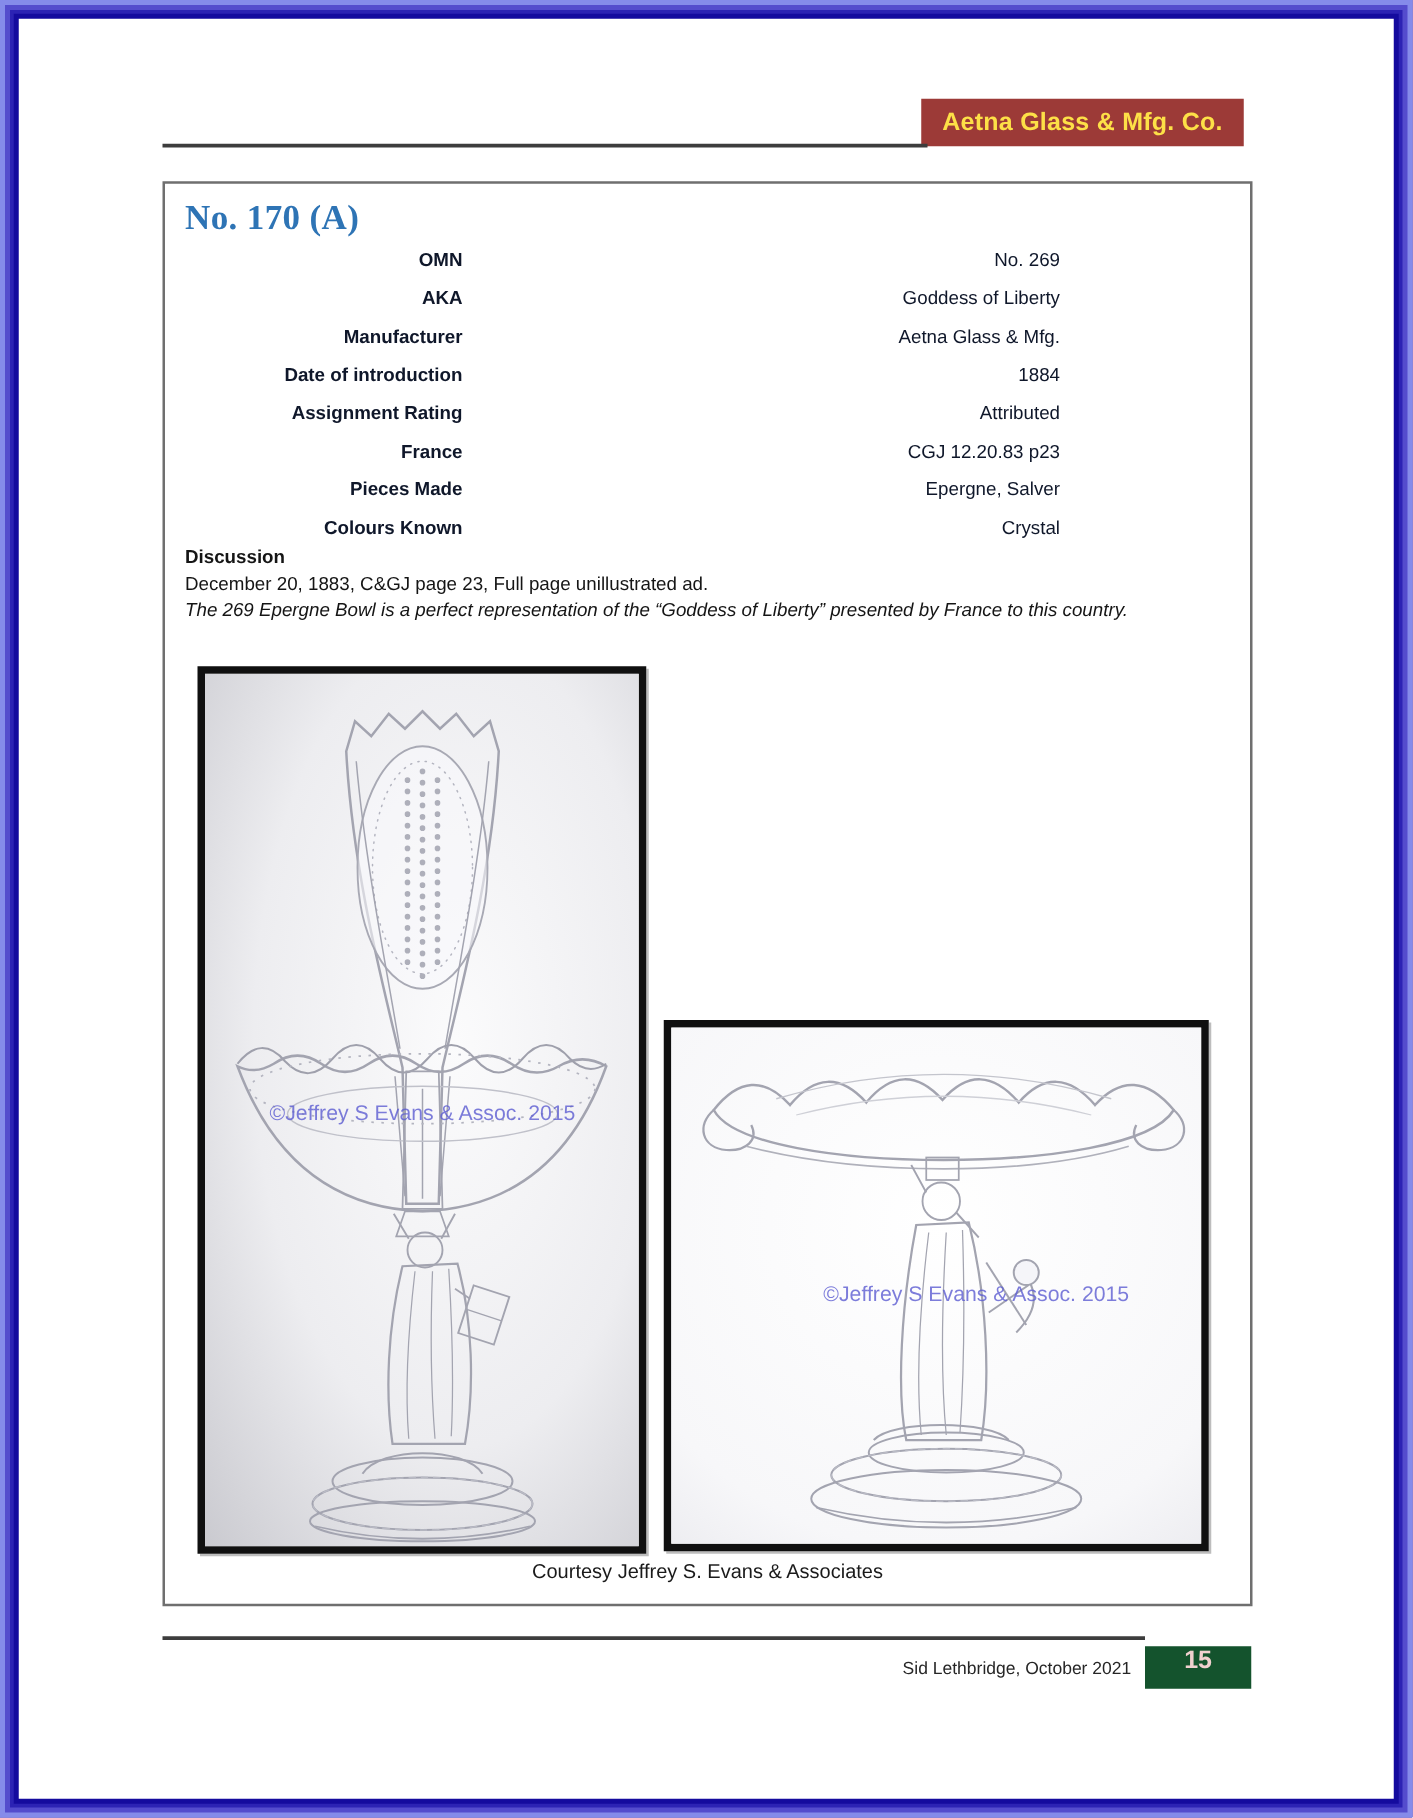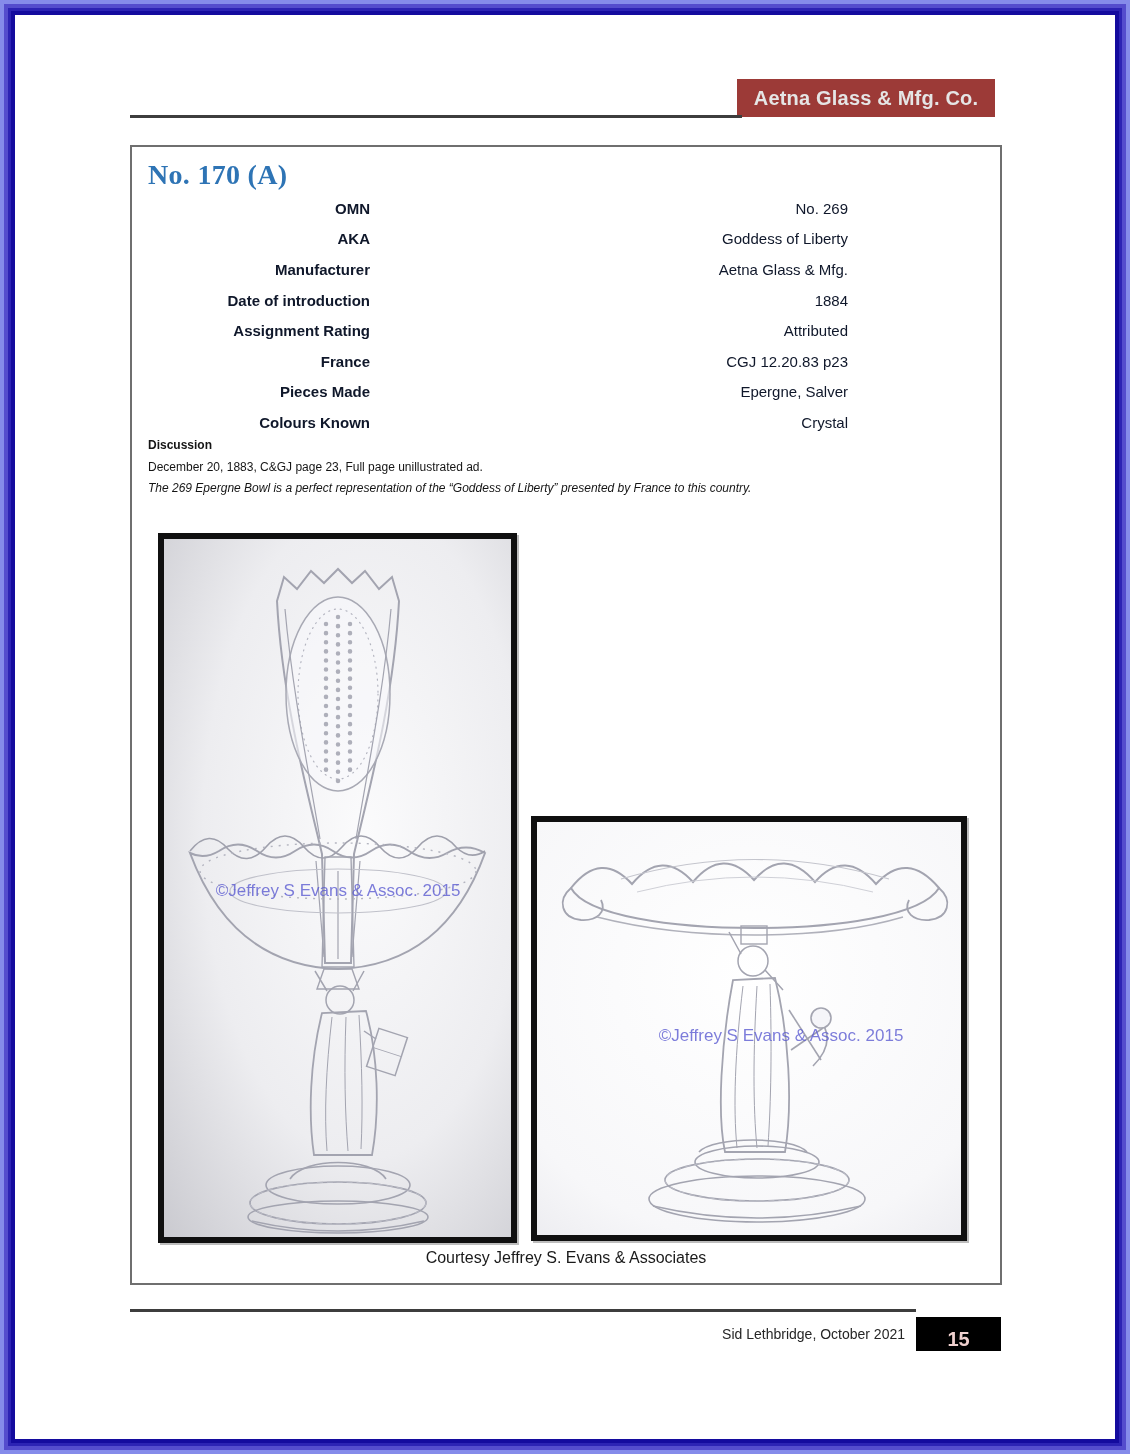--- a/index.html
+++ b/index.html
@@ -14,21 +14,21 @@
     position:absolute;inset:0;pointer-events:none;z-index:50;
     box-shadow:
       inset 0 0 0 4px #858bea,
       inset 0 0 0 8px #544ccd,
       inset 0 0 0 11px #2c23b4,
       inset 0 0 0 15px #140b9e;
   }
   
   .banner{
     position:absolute;left:737px;top:79px;width:258px;height:38px;
-    background:#9c3a37;color:#e5e5e5;
+    background:#9c3a37;color:#fde047;
     display:flex;align-items:center;justify-content:center;
     font-size:20px;font-weight:bold;letter-spacing:.2px;
   }
   .header-rule{
     position:absolute;left:130px;top:115px;width:612px;height:3px;background:#3d3d3d;
   }
   
   .content-box{
     position:absolute;left:130px;top:145px;width:868px;height:1136px;
     border:2px solid #6f6f6f;background:#ffffff;
@@ -40,21 +40,21 @@
   }
   .fields{
     position:absolute;left:16px;top:46px;width:700px;
     font-size:15px;color:#0f172a;text-align:right;
   }
   .field-row{height:30.6px;display:flex;align-items:center;}
   .field-label{width:222px;font-weight:bold;flex:none;}
   .field-value{flex:1;}
   .discussion{
     position:absolute;left:16px;top:288px;width:848px;
-    font-size:12px;color:#151515;line-height:21.5px;
+    font-size:15px;color:#151515;line-height:21.5px;
   }
   .discussion-heading{font-weight:bold;}
   .discussion-note{font-style:italic;}
   
   .photo{
     position:absolute;border:6px solid #101010;background:#ffffff;
     box-shadow:2px 2px 0 #bdbdbd;
   }
   .photo-left{left:26px;top:386px;width:347px;height:698px;}
   .photo-right{left:399px;top:669px;width:424px;height:413px;}
@@ -66,22 +66,22 @@
   
   .footer-rule{
     position:absolute;left:130px;top:1309px;width:786px;height:3px;background:#3d3d3d;
   }
   .footer-credit{
     position:absolute;left:470px;top:1317px;width:435px;height:34px;
     text-align:right;font-size:14px;color:#262626;line-height:34px;
   }
   .page-number-box{
     position:absolute;left:916px;top:1317px;width:85px;height:34px;
-    background:#000000;color:#f0d1cf;
-    display:flex;align-items:flex-end;justify-content:center;
+    background:#14532d;color:#f0d1cf;
+    display:flex;align-items:flex-start;justify-content:center;
     font-size:20px;font-weight:bold;
   }
   .glass-stroke{stroke:#a3a4b0;fill:none;}
   .wm{font-family:"Liberation Sans",sans-serif;font-size:17px;fill:#5d5dd2;opacity:.8;}
 </style>
 </head>
 <body>
 
 <div class="blue-frame"></div>
 

